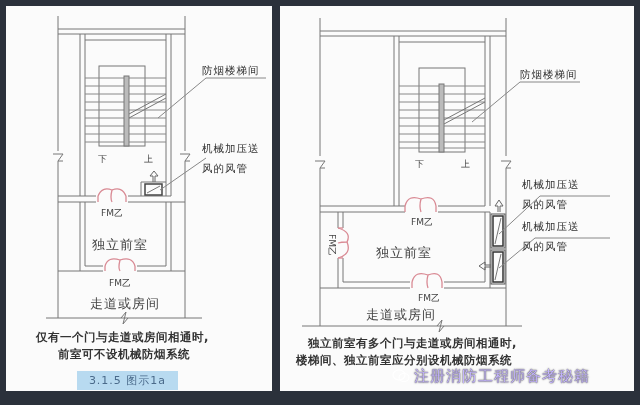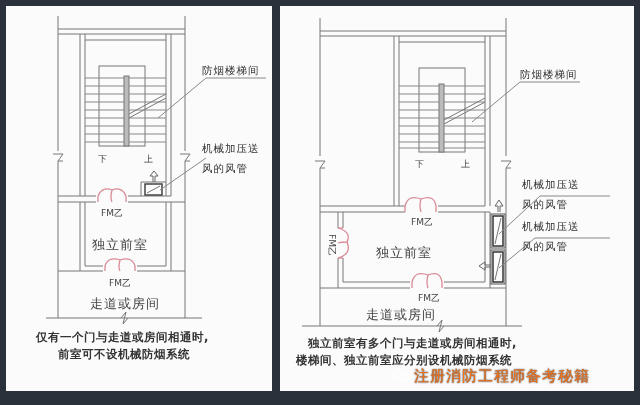--- a/index.html
+++ b/index.html
@@ -28,21 +28,21 @@
   .fm-rot { transform: rotate(90deg); transform-origin: left top; }
   .caption {
     position: absolute; font-size: 11.5px; color: #333; white-space: nowrap; font-weight: bold;
     letter-spacing: 0.5px; text-align: right;
   }
   .figtag {
     position: absolute; background: #b8daf0; color: #4a6a8a; font-size: 11px;
     padding: 2px 10px; letter-spacing: 1px; text-align: center;
   }
   .wm {
-    position: absolute; left: 392px; top: 367px; font-size: 15px; color: #f97316;
+    position: absolute; left: 392px; top: 367px; font-size: 15px; color: #c4b5fd;
     text-shadow: 0 0 2px #555, 0 0 1px #333; white-space: nowrap; letter-spacing: 1px;
   }
   .wm-icon { display: inline-block; margin-right: 4px; }
   .stair { position: absolute; font-size: 9px; color: #444; }
 </style>
 </head>
 <body>
 
 <div id="panel-a" class="panel">
   <svg width="266" height="391" fill="none" stroke="#777" stroke-width="1">
@@ -121,20 +121,21 @@
   <div class="lbl" style="left:196px; top:136px;">机械加压送</div>
   <div class="lbl" style="left:196px; top:156px;">风的风管</div>
   <div class="stair" style="left:92px; top:147px;">下</div>
   <div class="stair" style="left:138px; top:147px;">上</div>
   <div class="fm" style="left:95px; top:201px;">FM乙</div>
   <div class="room" style="left:86px; top:230px;">独立前室</div>
   <div class="fm" style="left:103px; top:271px;">FM乙</div>
   <div class="room" style="left:84px; top:289px;">走道或房间</div>
   <div class="caption" style="left:30px; top:324px;">仅有一个门与走道或房间相通时,</div>
   <div class="caption" style="left:52px; top:341px;">前室可不设机械防烟系统</div>
+  <div class="figtag" style="left:71px; top:365px; width:81px;">3.1.5 图示1a</div>
 </div>
 
 <div id="panel-b" class="panel">
   <svg width="354" height="391" fill="none" stroke="#777" stroke-width="1">
 
     <line x1="40" y1="12" x2="40" y2="150"></line>
     <line x1="226" y1="12" x2="226" y2="150"></line>
     <line x1="40" y1="25" x2="226" y2="25"></line>
     <line x1="40" y1="30" x2="226" y2="30"></line>
 

